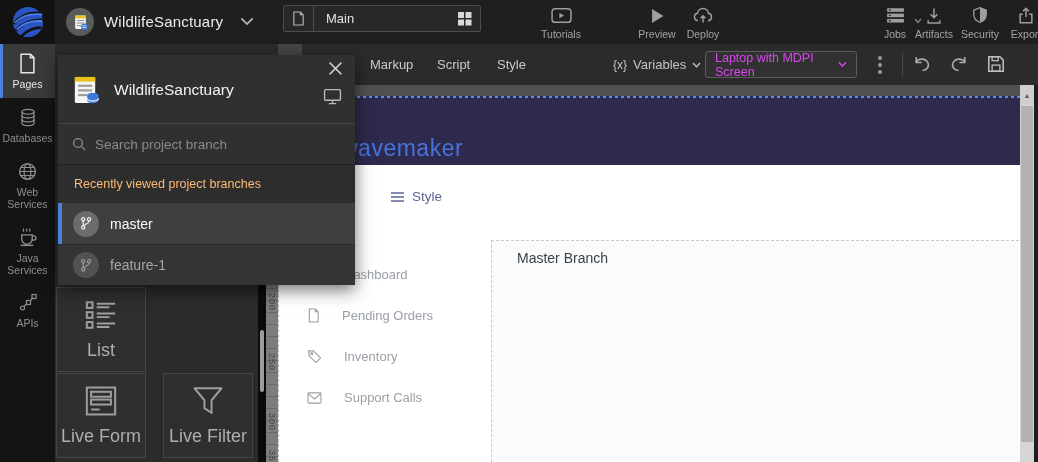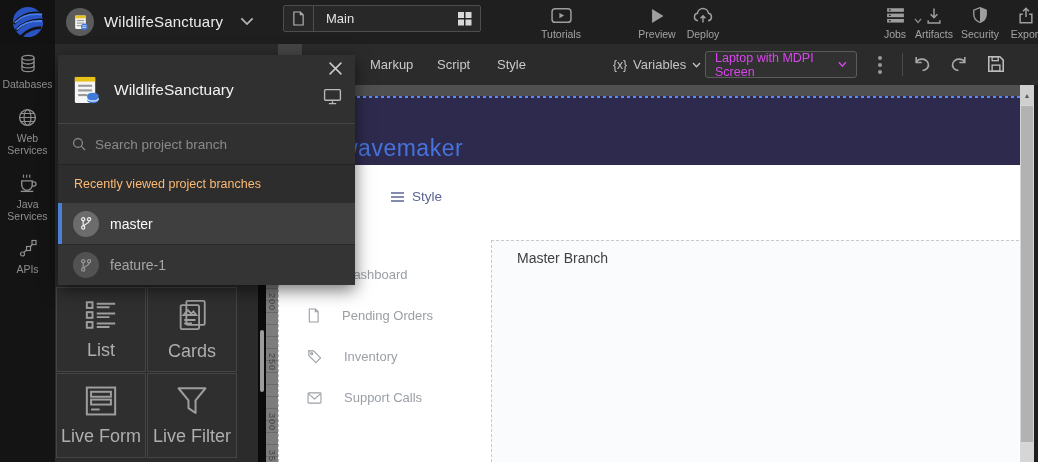--- a/index.html
+++ b/index.html
@@ -214,20 +214,29 @@
         <svg width="18" height="17" viewBox="0 0 16 16">
             <path d="M8 9.5 V1.5 M5.2 4 L8 1.2 L10.8 4" stroke="currentColor" stroke-width="1.4" fill="none"></path>
             <path d="M5 6.8 H2.5 V14.8 H13.5 V6.8 H11" stroke="currentColor" stroke-width="1.4" fill="none"></path>
           </svg>
       </div>
       <div class="tlabel">Export</div>
     </div>
   </div>
 
   <div class="abs sidebar">
+    <div class="side-item active">
+      <span class="sicon">
+        <svg width="19" height="21" viewBox="0 0 16 18">
+            <path d="M2.5 1 h8 l3 3 v13 h-11 z" stroke="currentColor" stroke-width="1.3" fill="none"></path>
+            <path d="M10.5 1 v3 h3" stroke="currentColor" stroke-width="1.3" fill="none"></path>
+          </svg>
+      </span>
+      <div class="slabel">Pages</div>
+    </div>
     <div class="side-item">
       <span class="sicon">
         <svg width="20" height="21" viewBox="0 0 20 20">
             <ellipse cx="10" cy="4.2" rx="6" ry="2.4" stroke="currentColor" stroke-width="1.3" fill="none"></ellipse>
             <path d="M4 4.2 V15.8 A6 2.4 0 0 0 16 15.8 V4.2" stroke="currentColor" stroke-width="1.3" fill="none"></path>
             <path d="M4 8.1 A6 2.4 0 0 0 16 8.1 M4 12 A6 2.4 0 0 0 16 12" stroke="currentColor" stroke-width="1.3" fill="none"></path>
           </svg>
       </span>
       <div class="slabel">Databases</div>
     </div>
@@ -321,39 +330,30 @@
       <svg width="34" height="32" viewBox="0 0 24 22" stroke="currentColor" stroke-width="1.4" fill="none">
           <rect x="2" y="2" width="4" height="4"></rect>
           <path d="M9 3 H22 M9 5.5 H18"></path>
           <rect x="2" y="9" width="4" height="4"></rect>
           <path d="M9 10 H22 M9 12.5 H18"></path>
           <rect x="2" y="16" width="4" height="4"></rect>
           <path d="M9 17 H22 M9 19.5 H18"></path>
         </svg>
       <span class="wlabel">List</span>
     </div>
-    <div class="wcell" style="left:92px; top:243px">
-      <svg width="32" height="34" viewBox="0 0 22 24" stroke="currentColor" stroke-width="1.3" fill="none">
-          <rect x="7" y="2" width="13" height="17" rx="1"></rect>
-          <rect x="3" y="5" width="13" height="17" rx="1"></rect>
-          <path d="M5 12 L8 8.5 L10.5 11 L12 9.5 L14 12 Z"></path>
-          <path d="M5.5 15.5 H13.5 M5.5 18 H11"></path>
-        </svg>
-      <span class="wlabel">Cards</span>
-    </div>
     <div class="wcell" style="left:1px; top:329px">
       <svg width="34" height="32" viewBox="0 0 24 22" stroke="currentColor" stroke-width="1.4" fill="none">
           <rect x="2" y="1.5" width="20" height="19"></rect>
           <rect x="5" y="4.5" width="14" height="3.5"></rect>
           <rect x="5" y="10" width="14" height="3.5"></rect>
           <path d="M5 17 H11"></path>
         </svg>
       <span class="wlabel">Live Form</span>
     </div>
-    <div class="wcell" style="left:92px; top:329px">
+    <div class="wcell" style="left:108px; top:329px">
       <svg width="34" height="32" viewBox="0 0 24 22" stroke="currentColor" stroke-width="1.4" fill="none" stroke-linejoin="round">
           <path d="M2.5 2 H21.5 L14.5 10.5 V19.5 L9.5 16 V10.5 Z"></path>
         </svg>
       <span class="wlabel">Live Filter</span>
     </div>
 
     <div class="pscroll">
         <div class="pthumb"></div>
       </div>
     <div class="pruler">

